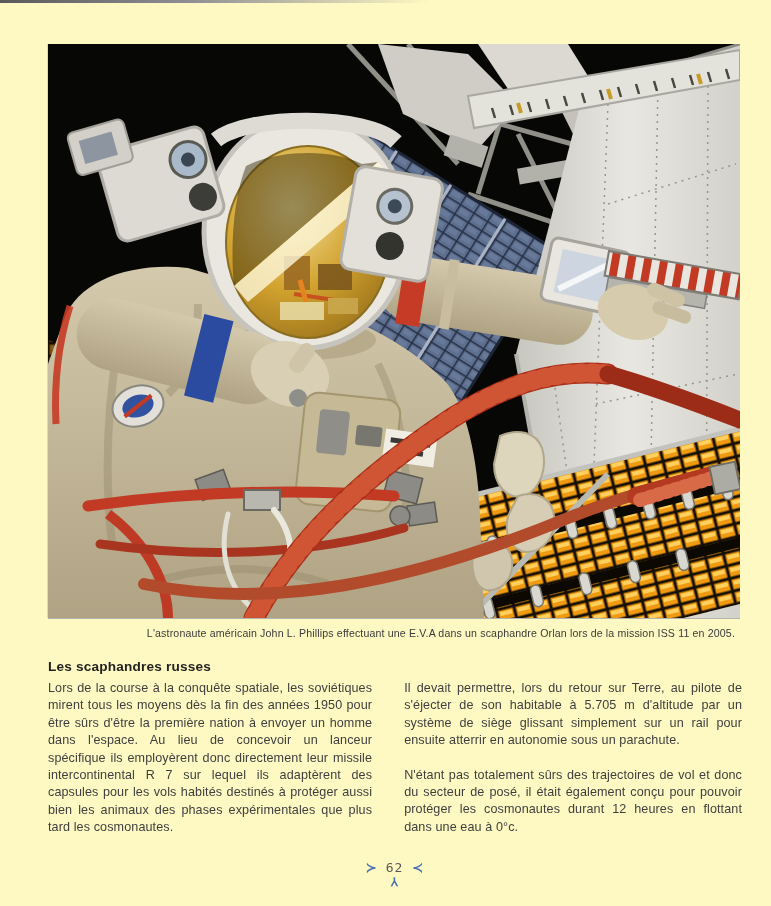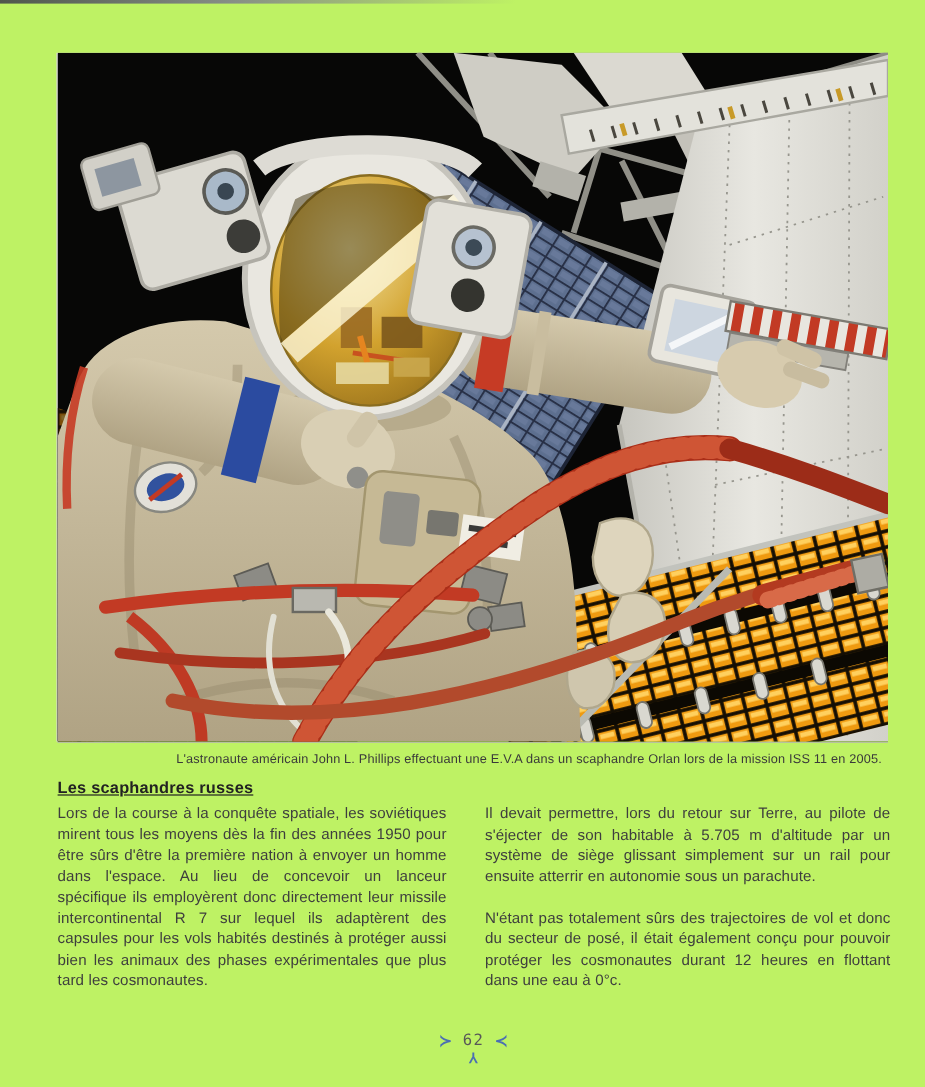--- a/index.html
+++ b/index.html
@@ -1,27 +1,27 @@
 <!DOCTYPE html>
 <html lang="fr"><head>
 <meta charset="utf-8">
 <style>
   html,body{margin:0;padding:0;background:#ffffff;}
   body{width:771px;height:906px;font-family:"Liberation Sans",sans-serif;-webkit-font-smoothing:antialiased;}
-  .page{position:relative;width:771px;height:906px;background:#bef264;overflow:hidden;}
+  .page{position:relative;width:771px;height:906px;background:#fef9c3;overflow:hidden;}
   .scan-edge{position:absolute;top:0;left:0;width:430px;height:3px;
     background:linear-gradient(90deg,#3c3c48 0%,#7d7d8c 45%,rgba(255,255,255,0) 100%);opacity:.85;}
   .photo-wrap{position:absolute;left:48px;top:44px;width:692px;height:574px;
     box-shadow:0 1px 0 #b5b5af, -1px 0 0 #d8d8d2;}
   .photo-wrap svg{display:block;}
   .caption{position:absolute;left:48px;top:627px;width:687px;text-align:right;
     font-size:10.6px;line-height:13px;color:#3a3a3a;letter-spacing:.15px;}
   .content{position:absolute;left:48px;top:649px;width:694px;}
-  .heading{font-size:13.6px;font-weight:bold;color:#222222;margin:0 0 6px 0;letter-spacing:.2px;text-decoration:underline;}
-  .cols{display:flex;gap:32px;align-items:center;}
+  .heading{font-size:13.6px;font-weight:bold;color:#222222;margin:10px 0 6px 0;letter-spacing:.2px;}
+  .cols{display:flex;gap:32px;}
   .col{text-align:justify;font-size:12.6px;line-height:17.4px;color:#3e3e3e;letter-spacing:.1px;}
   .col-left{width:330px;}
   .col-right{width:344px;}
   .col p{margin:0;}
   .col p.spaced{margin-top:17px;}
   .footer{position:absolute;left:0;top:860px;width:771px;display:flex;flex-direction:column;
     align-items:center;transform:translateX(9px);}
   .footer-row{display:flex;align-items:center;gap:9px;}
   .glyph{color:#4a6fb3;font-size:13px;line-height:13px;font-weight:bold;}
   .pagenum{font-family:"DejaVu Sans Mono",monospace;font-size:13px;color:#585858;letter-spacing:1px;}

